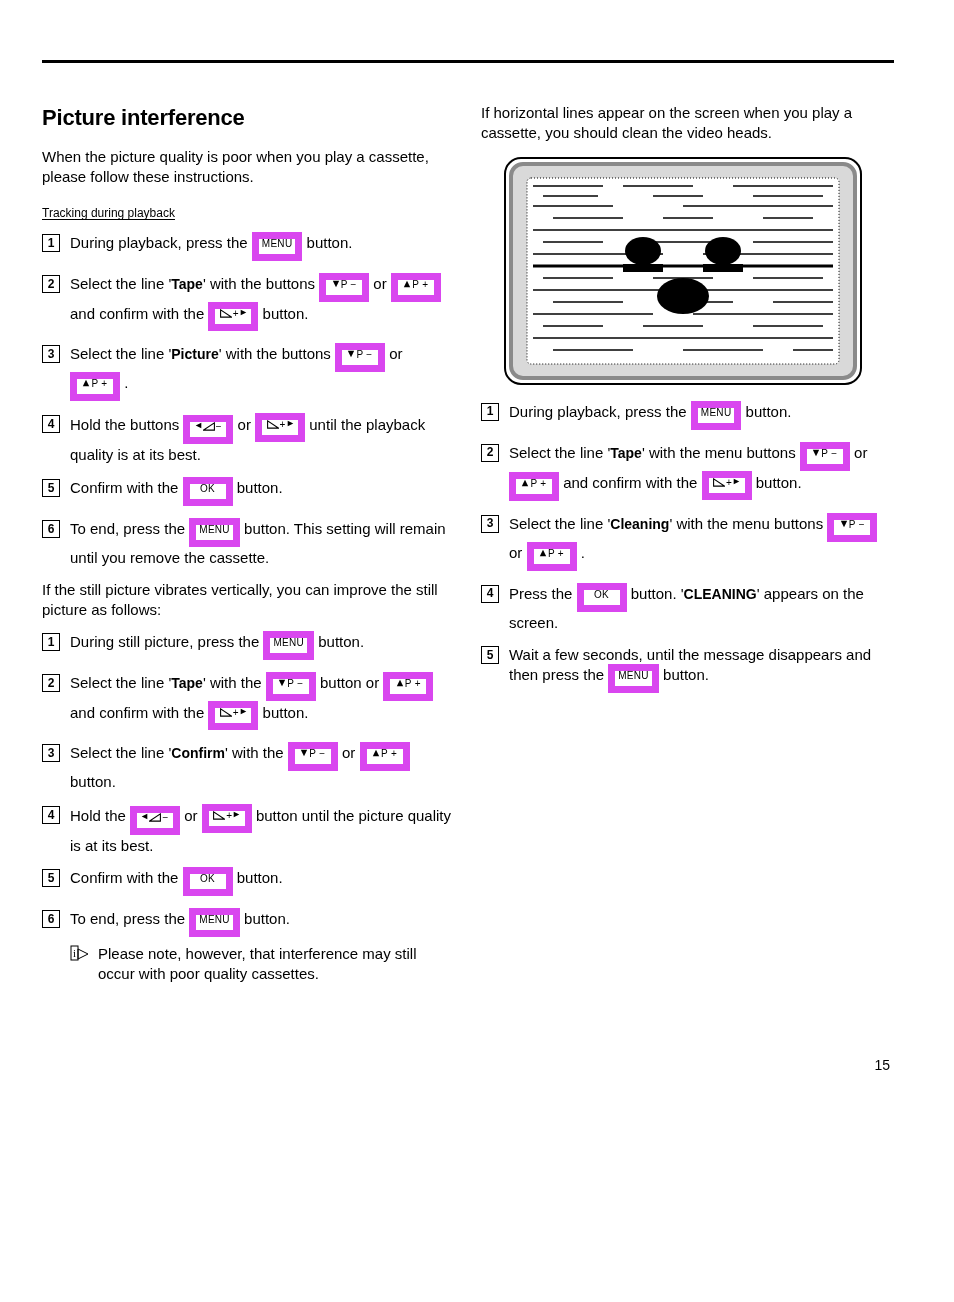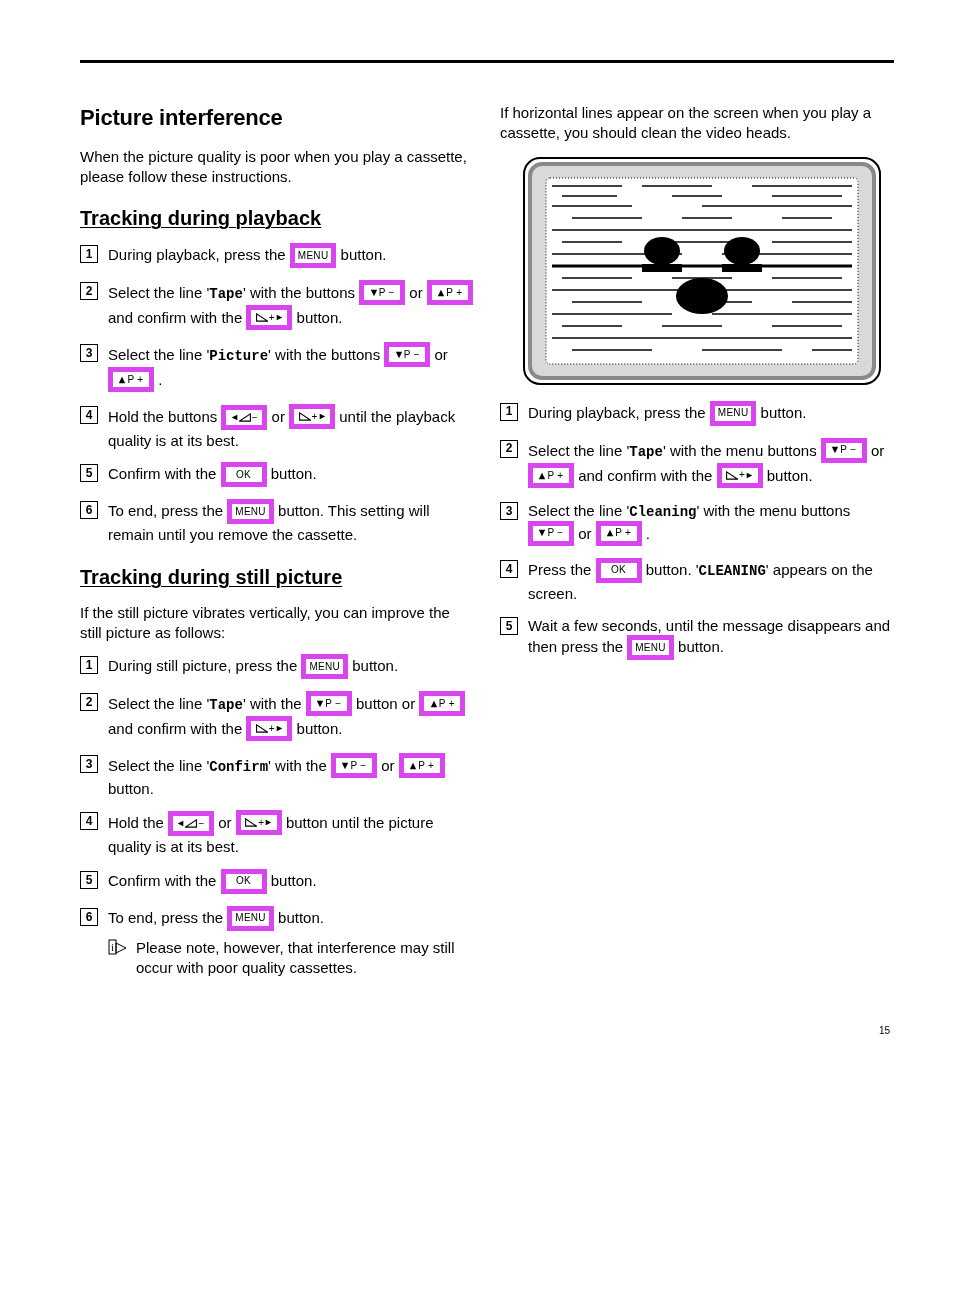--- a/index.html
+++ b/index.html
@@ -5,21 +5,21 @@
   html,body{margin:0;padding:0;background:#fff;}
   body{
     width:954px;
     font-family:"Helvetica Neue",Helvetica,Arial,sans-serif;
     color:#000;
     font-size:15px;
     line-height:1.35;
   }
   .page{
     box-sizing:border-box;
-    padding:60px 60px 40px 80px;
+    padding:60px 60px 40px 42px;
   }
   .rule{
     border-top:3px solid #000;
     margin-bottom:40px;
   }
   .cols{
     display:flex;
     gap:26px;
   }
   .col{
@@ -27,22 +27,22 @@
   }
   h2{
     font-family:"Helvetica Neue",Helvetica,Arial,sans-serif;
     font-weight:700;
     font-size:22px;
     letter-spacing:-0.2px;
     margin:0 0 14px 0;
   }
   h2.under{ text-decoration:underline; text-underline-offset:2px; text-decoration-thickness:1px;}
   h3{
-    font-weight:700;
-    font-size:20px;
+    font-weight:400;
+    font-size:12px;
     text-decoration:underline;
     text-underline-offset:2px;
     text-decoration-thickness:1px;
     margin:18px 0 12px 0;
   }
   p.intro{margin:0 0 12px 0;}
   ol.steps{list-style:none;padding:0;margin:0;}
   ol.steps>li{
     display:flex;
     align-items:flex-start;
@@ -55,61 +55,60 @@
     border:1.5px solid #000;
     display:flex;align-items:center;justify-content:center;
     font-size:12px;font-weight:700;
     margin-top:1px;
     box-sizing:border-box;
     font-family:Helvetica,Arial,sans-serif;
   }
   .steptxt{flex:1;}
   .kbtn{
     display:inline-flex;
-    align-items:center;
     justify-content:center;
-    border:5px solid #d946ef;
+    border:7px solid #d946ef;
     height:15px;
     min-width:30px;
     padding:0 3px;
     font-size:10px;
     line-height:1;
     vertical-align:baseline;
     position:relative;
     top:-1px;
     font-family:Helvetica,Arial,sans-serif;
     font-weight:400;
     letter-spacing:0.3px;
     box-sizing:content-box;
     gap:1px;
   }
   .kbtn svg{display:block;}
   .kbtn span.lab{font-size:10px;line-height:1;}
   .mono{
-    font-family:Liberation Mono, monospace;
+    font-family:Liberation Sans, sans-serif;
     font-weight:700;
     font-size:14px;
   }
   .note{
     display:flex;gap:8px;align-items:flex-start;
     margin-top:6px;
   }
   .note .icon{
     flex:0 0 auto;margin-top:1px;
   }
   .note .txt{flex:1;}
   .tvfig{
     width:360px;height:230px;
     margin:6px 0 16px 22px;
     position:relative;
   }
   .pagenum{
     text-align:right;
-    font-size:10px;
-    margin-top:34px;
+    font-size:14px;
+    margin-top:60px;
     padding-right:4px;
   }
 </style>
 </head>
 <body>
 
 <svg width="0" height="0" style="position:absolute">
   <defs>
     <symbol id="tri-up" viewBox="0 0 10 10">
         <polygon points="5,1 9,9 1,9"></polygon>
@@ -245,21 +244,20 @@
           <span class="steptxt">
             <span>To end, press the </span>
             <span class="kbtn">
                 <span class="lab">MENU</span>
               </span>
             <span> button. This setting will remain until you remove the cassette.</span>
           </span>
         </li>
       </ol>
 
-      <h3>Tracking during still picture</h3>
       <p class="intro">If the still picture vibrates vertically, you can improve the still picture as follows:</p>
       <ol class="steps">
         <li>
           <span class="stepnum">1</span>
           <span class="steptxt">
             <span>During still picture, press the </span>
             <span class="kbtn">
                 <span class="lab">MENU</span>
               </span>
             <span> button.</span>

